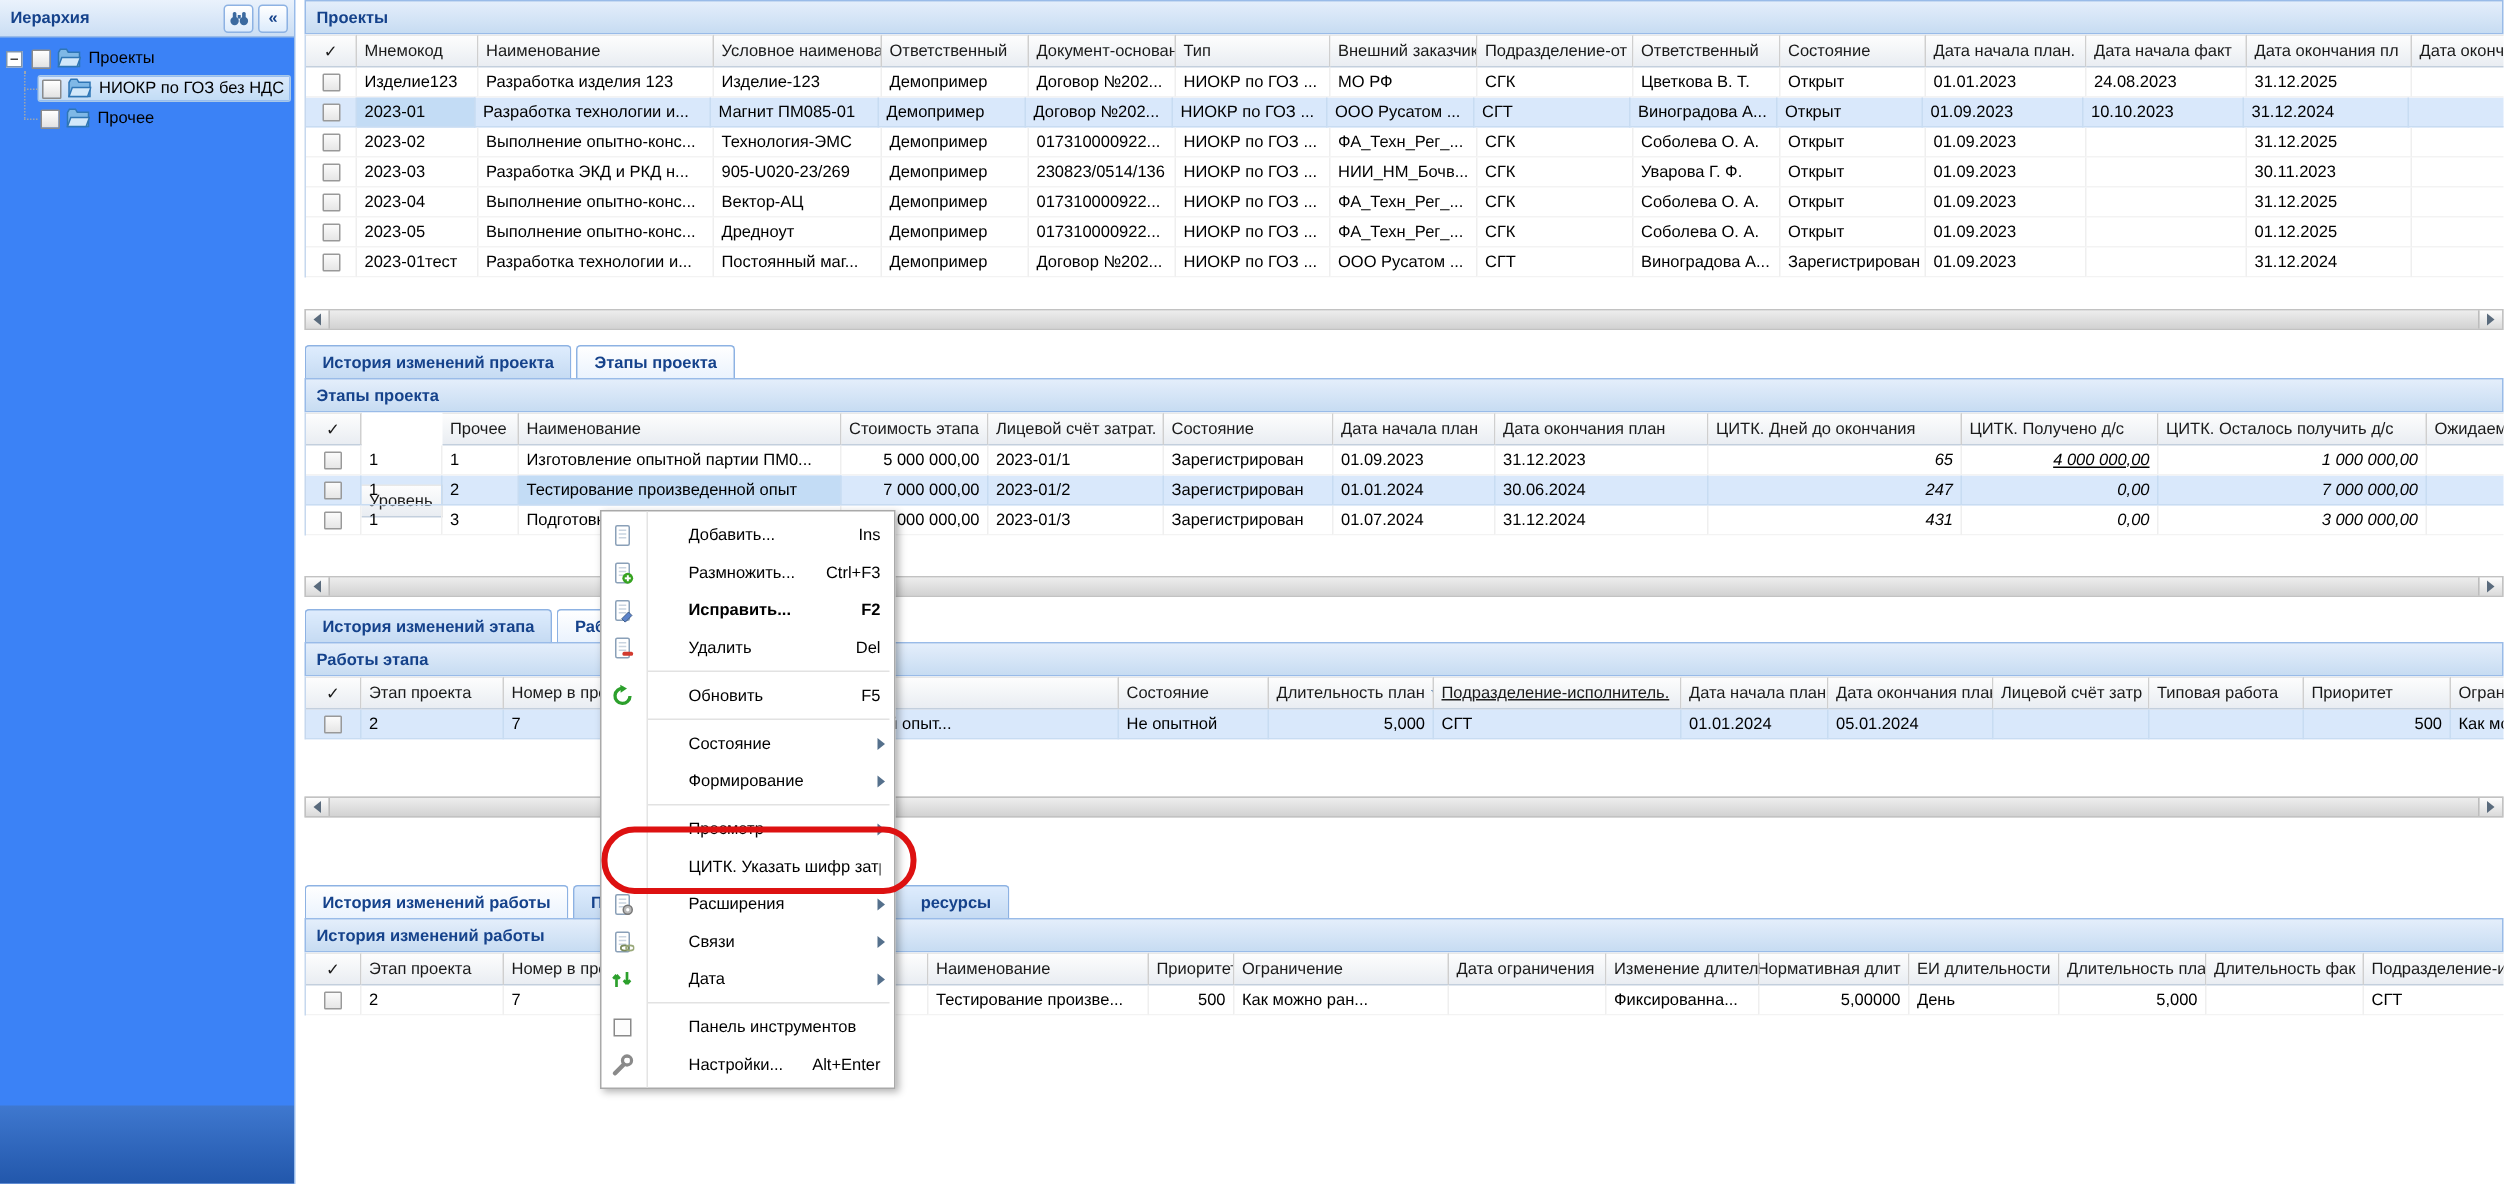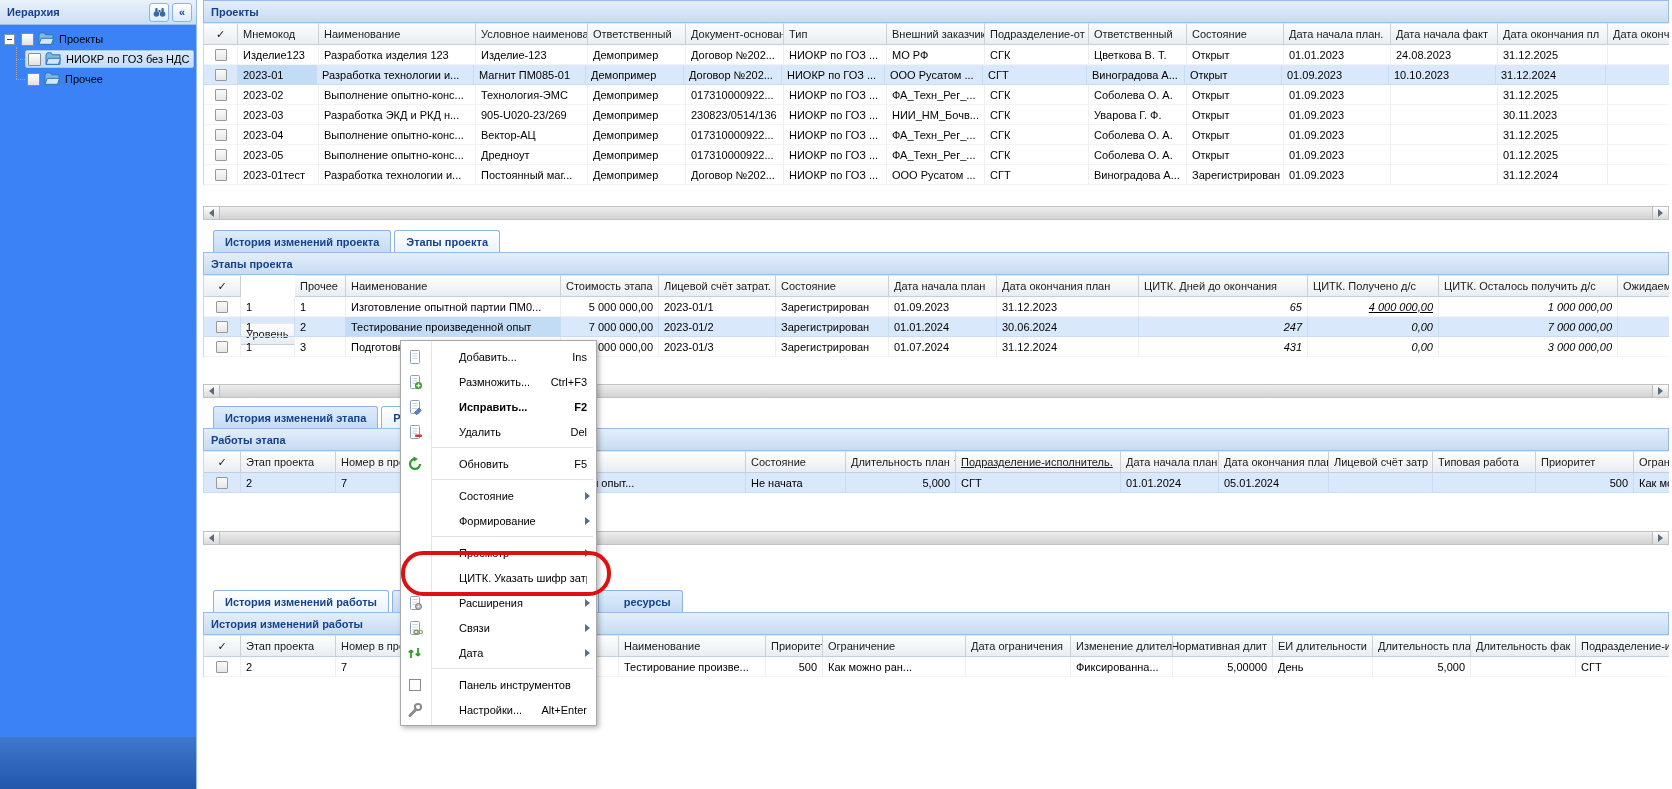--- a/index.html
+++ b/index.html
@@ -58,21 +58,21 @@
     display:flex;align-items:stretch;}
   .sbtn{width:16px;flex:none;background:linear-gradient(180deg,#fdfdfd,#dadada);display:flex;align-items:center;
     justify-content:center;cursor:pointer;}
   .sbtn.left{border-right:1px solid #bdbdbd;}
   .sbtn.right{border-left:1px solid #bdbdbd;}
   .tri-l{width:0;height:0;border-top:4px solid transparent;border-bottom:4px solid transparent;border-right:5px solid #5a6b7d;}
   .tri-r{width:0;height:0;border-top:4px solid transparent;border-bottom:4px solid transparent;border-left:5px solid #5a6b7d;}
   .sthumb{flex:1;background:linear-gradient(180deg,#ededed,#d2d2d2);cursor:grab;}
 
   
-  .tabstrip{position:absolute;left:16px;height:25px;display:flex;align-items:flex-end;justify-content:flex-end;}
+  .tabstrip{position:absolute;left:6px;height:25px;display:flex;align-items:flex-end;justify-content:flex-end;}
   .tab{height:23px;display:flex;align-items:center;padding:0 11px;margin-right:3px;white-space:nowrap;
     border:1px solid #8db2e3;border-bottom:none;border-radius:3px 3px 0 0;color:#15428b;font-weight:bold;
     background:linear-gradient(180deg,#deecfd,#c4daf2);cursor:pointer;}
   .tab.active{background:linear-gradient(180deg,#ffffff,#e9f2fd);}
 
   
   #context-menu{position:absolute;left:400px;top:340px;width:197px;background:#fff;border:1px solid #a9a9a9;
     box-shadow:2px 2px 5px rgba(0,0,0,.3);padding:3px 0;z-index:50;}
   #context-menu::before{content:"";position:absolute;left:30px;top:0;bottom:0;width:1px;background:#e4e4e4;}
   .menu-item{height:25px;display:flex;align-items:center;padding:0 9px 0 6px;position:relative;cursor:pointer;}
@@ -519,21 +519,21 @@
           <span>Ограничение</span>
         </div>
       </div>
       <div class="grow sel">
         <div class="cell ck" style="width: 37px;">
           <span class="cbx"></span>
         </div>
         <div class="cell" style="width: 95px;">2</div>
         <div class="cell" style="width: 105px;">7</div>
         <div class="cell" style="width: 305px;">Тестирование произведенной опыт...</div>
-        <div class="cell" style="width: 100px;">Не начата</div>
+        <div class="cell" style="width: 100px;">Не опытной</div>
         <div class="cell num" style="width: 110px;">5,000</div>
         <div class="cell" style="width: 165px;">СГТ</div>
         <div class="cell" style="width: 98px;">01.01.2024</div>
         <div class="cell" style="width: 110px;">05.01.2024</div>
         <div class="cell" style="width: 104px;"></div>
         <div class="cell" style="width: 103px;"></div>
         <div class="cell num" style="width: 98px;">500</div>
         <div class="cell" style="width: 100px;">Как можно ран...</div>
       </div>
     </div>

